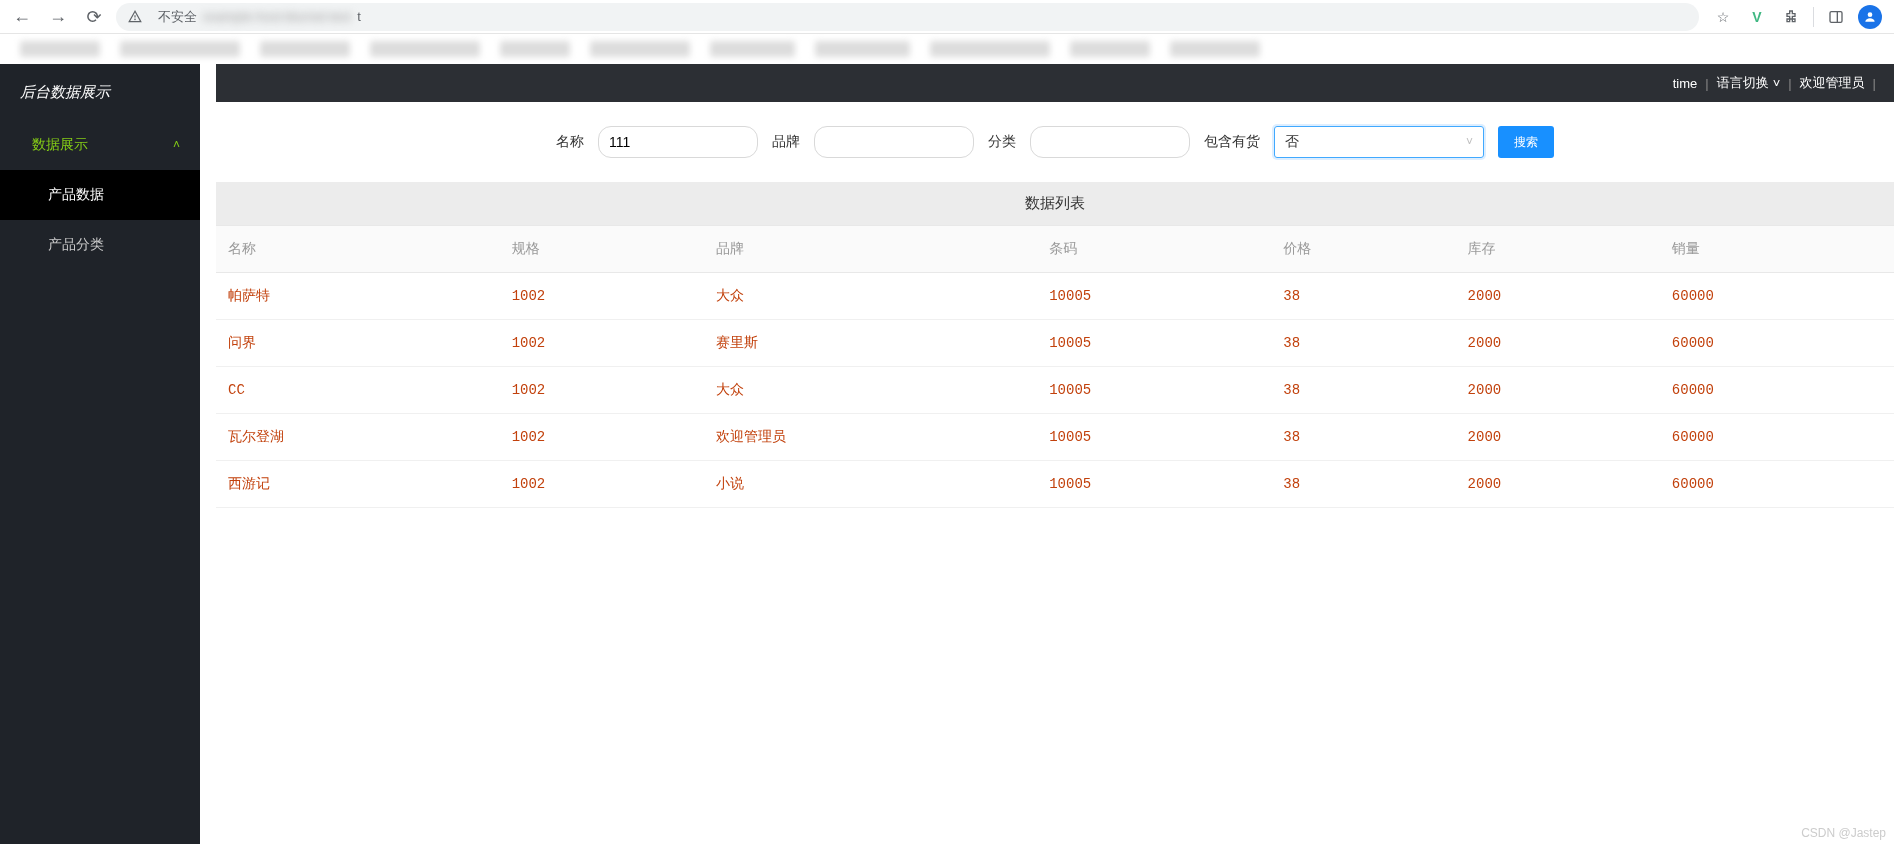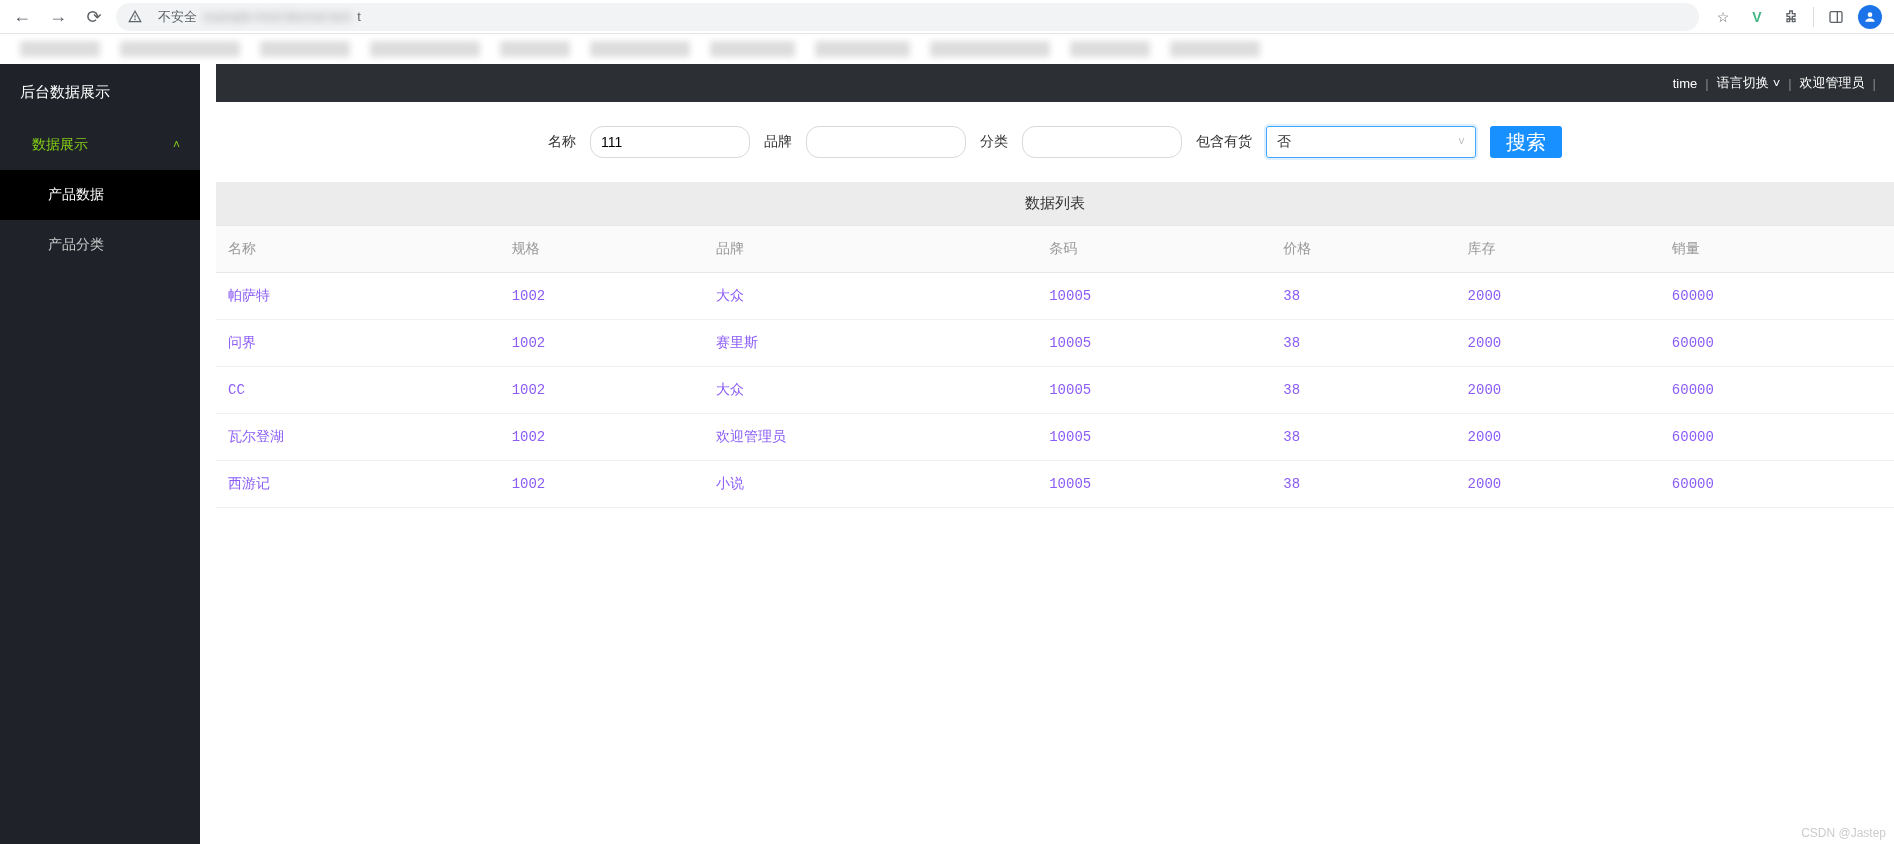--- a/index.html
+++ b/index.html
@@ -16,45 +16,45 @@
     .chrome-divider { width: 1px; height: 20px; background: #dadce0; }
     .vue-icon { color: #41b883; font-weight: bold; }
 
     
     .blur-strip { height: 30px; background: #fff; filter: blur(0); display: flex; align-items: center; padding: 0 20px; gap: 20px; }
     .blur-block { height: 16px; background: #ddd; border-radius: 2px; filter: blur(3px); }
 
     
     .app { display: flex; height: calc(100vh - 64px); }
     .sidebar { width: 200px; background: #1f2329; color: #fff; flex-shrink: 0; }
-    .sidebar-title { height: 56px; display: flex; align-items: center; padding: 0 20px; font-size: 15px; color: #fff; }
+    .sidebar-title { height: 56px; display: flex; align-items: center; padding: 0 20px; font-size: 15px; color: #fff; font-style: italic; }
     .menu-item { height: 50px; display: flex; align-items: center; justify-content: space-between; padding: 0 20px 0 32px; color: #84cc16; cursor: pointer; font-size: 14px; }
     .menu-sub { height: 50px; display: flex; align-items: center; padding: 0 20px 0 48px; color: #ccc; cursor: pointer; font-size: 14px; }
     .menu-sub.active { background: #000; color: #fff; }
     .chevron { font-size: 12px; }
 
     .main { flex: 1; background: #fff; display: flex; flex-direction: column; overflow: hidden; margin-left: 16px; }
     .header-bar { height: 38px; background: #2c2f34; color: #fff; display: flex; align-items: center; justify-content: flex-end; padding: 0 16px; gap: 6px; font-size: 13px; white-space: nowrap; }
     .header-sep { color: #888; padding: 0 2px; }
     .header-link { display: flex; align-items: center; gap: 4px; cursor: pointer; }
 
     .content { flex: 1; overflow: auto; }
 
     .search-row { display: flex; align-items: center; justify-content: center; padding: 24px 0; gap: 14px; }
     .sr-label { font-size: 14px; color: #333; }
     .sr-input { width: 160px; height: 32px; border: 1px solid #d9d9d9; border-radius: 13px; padding: 0 10px; font-size: 14px; outline: none; }
     .sr-select { width: 210px; height: 32px; border: 1px solid #40a9ff; border-radius: 3px; padding: 0 10px; font-size: 14px; display: flex; align-items: center; justify-content: space-between; cursor: pointer; color: #333; box-shadow: 0 0 0 2px rgba(24,144,255,0.15); }
     .sr-select .arrow { color: #bfbfbf; font-size: 12px; }
-    .sr-button { height: 32px; padding: 0 16px; background: #1890ff; color: #fff; border: none; border-radius: 3px; font-size: 20px; cursor: pointer; }
+    .sr-button { height: 32px; padding: 0 16px; background: #1890ff; color: #fff; border: none; border-radius: 3px; font-size: 12px; cursor: pointer; }
 
     .table-wrap { background: #fff; font-family: Liberation Mono, monospace; }
     .table-title { height: 44px; background: #ececec; display: flex; align-items: center; justify-content: center; font-size: 15px; color: #333; border-bottom: 1px solid #e8e8e8; }
     table { width: 100%; border-collapse: collapse; }
     thead th { background: #fafafa; text-align: left; padding: 14px 12px; font-weight: 500; color: #999; font-size: 14px; border-bottom: 1px solid #e8e8e8; }
-    tbody td { padding: 14px 12px; border-bottom: 1px solid #f0f0f0; color: #8b5cf6; font-size: 14px; }
+    tbody td { padding: 14px 12px; border-bottom: 1px solid #f0f0f0; color: #c2410c; font-size: 14px; }
 
     .watermark { position: fixed; bottom: 4px; right: 8px; color: #ccc; font-size: 12px; }
   </style>
 </head>
 <body>
 
 <div class="browser-chrome">
   <div class="nav-btn">←</div>
   <div class="nav-btn">→</div>
   <div class="nav-btn">⟳</div>

